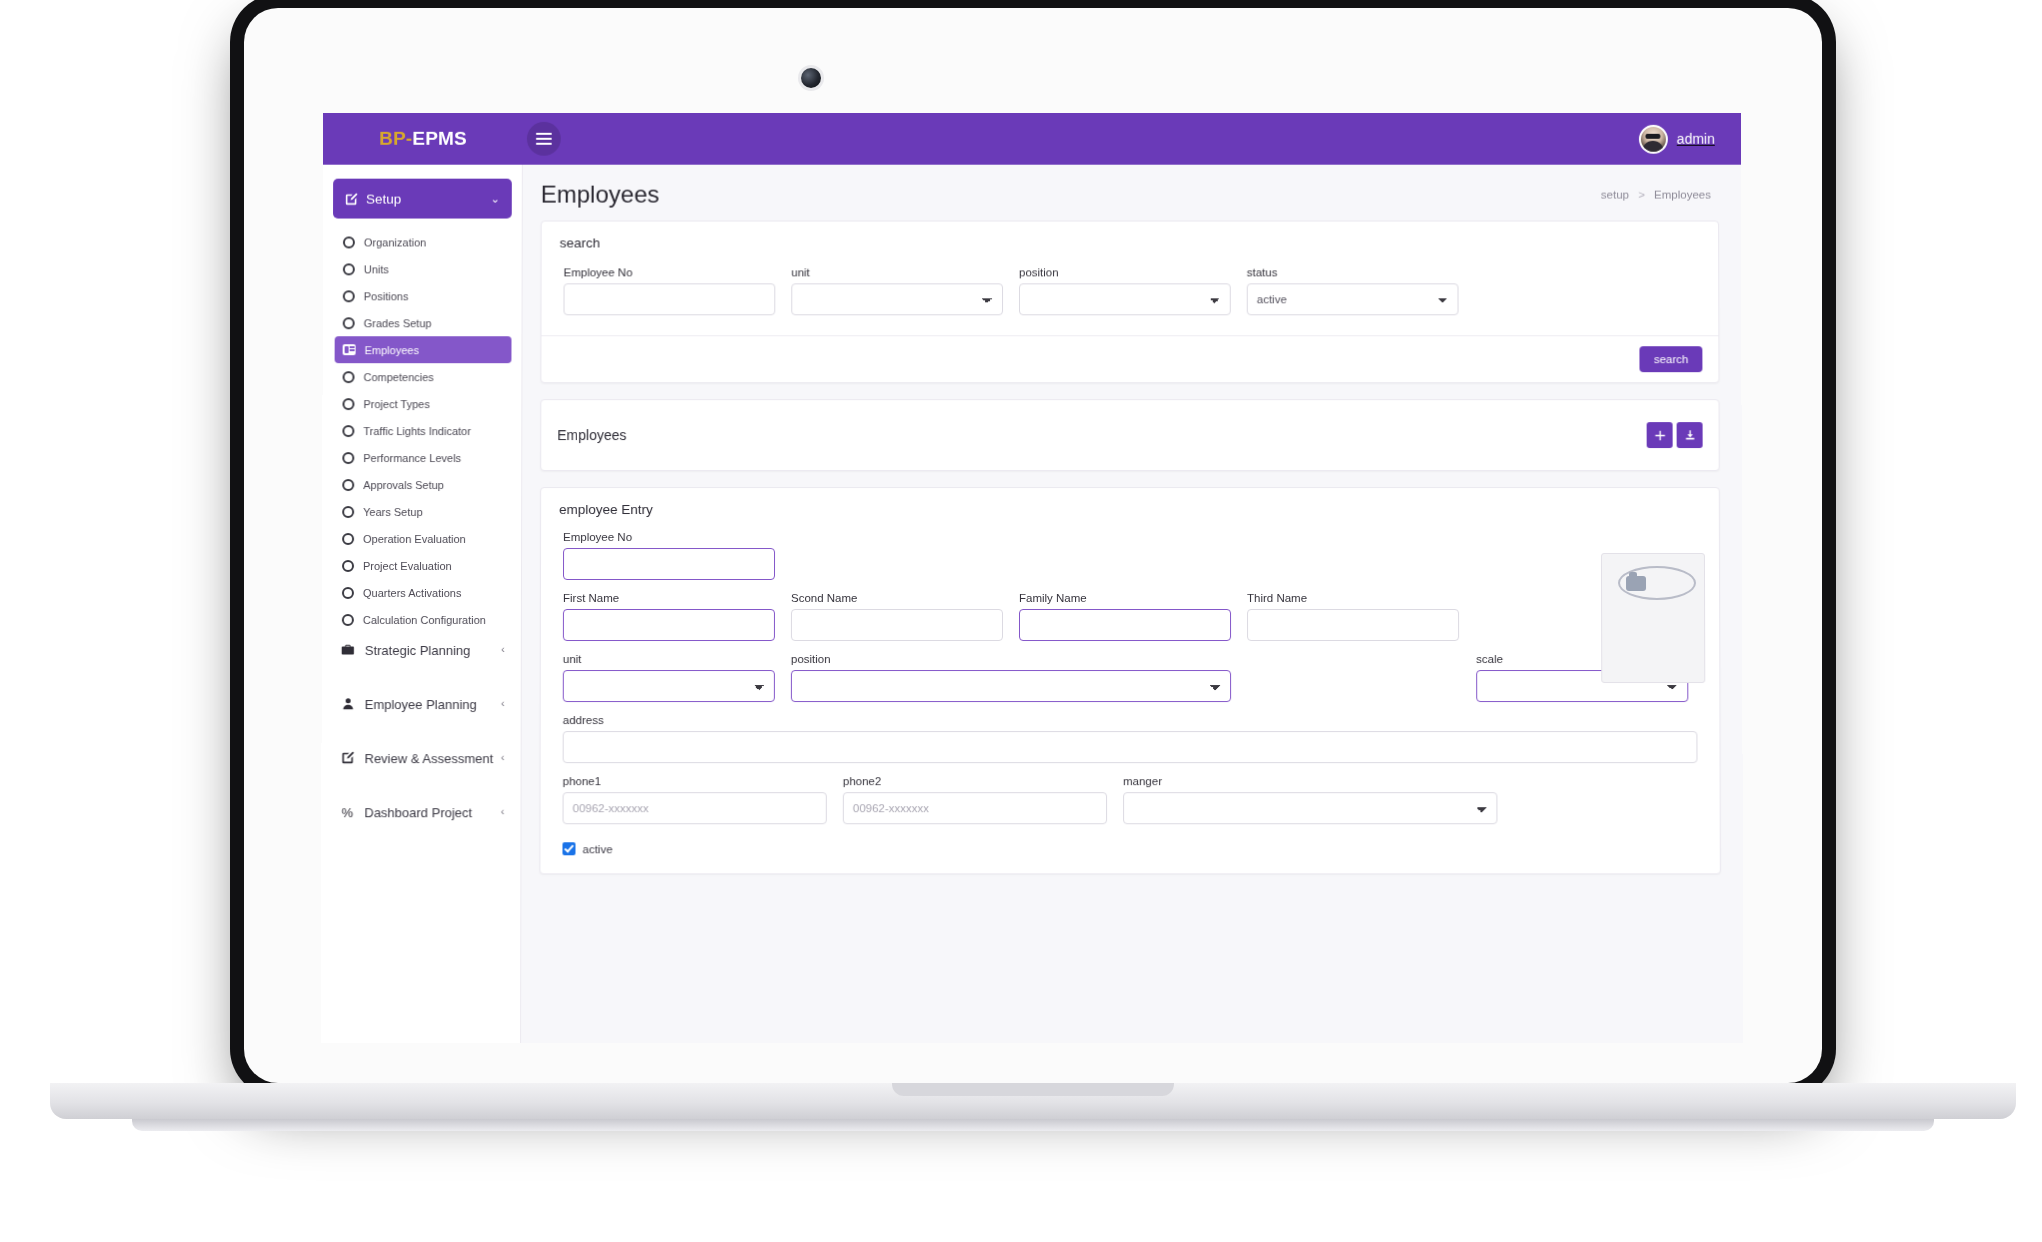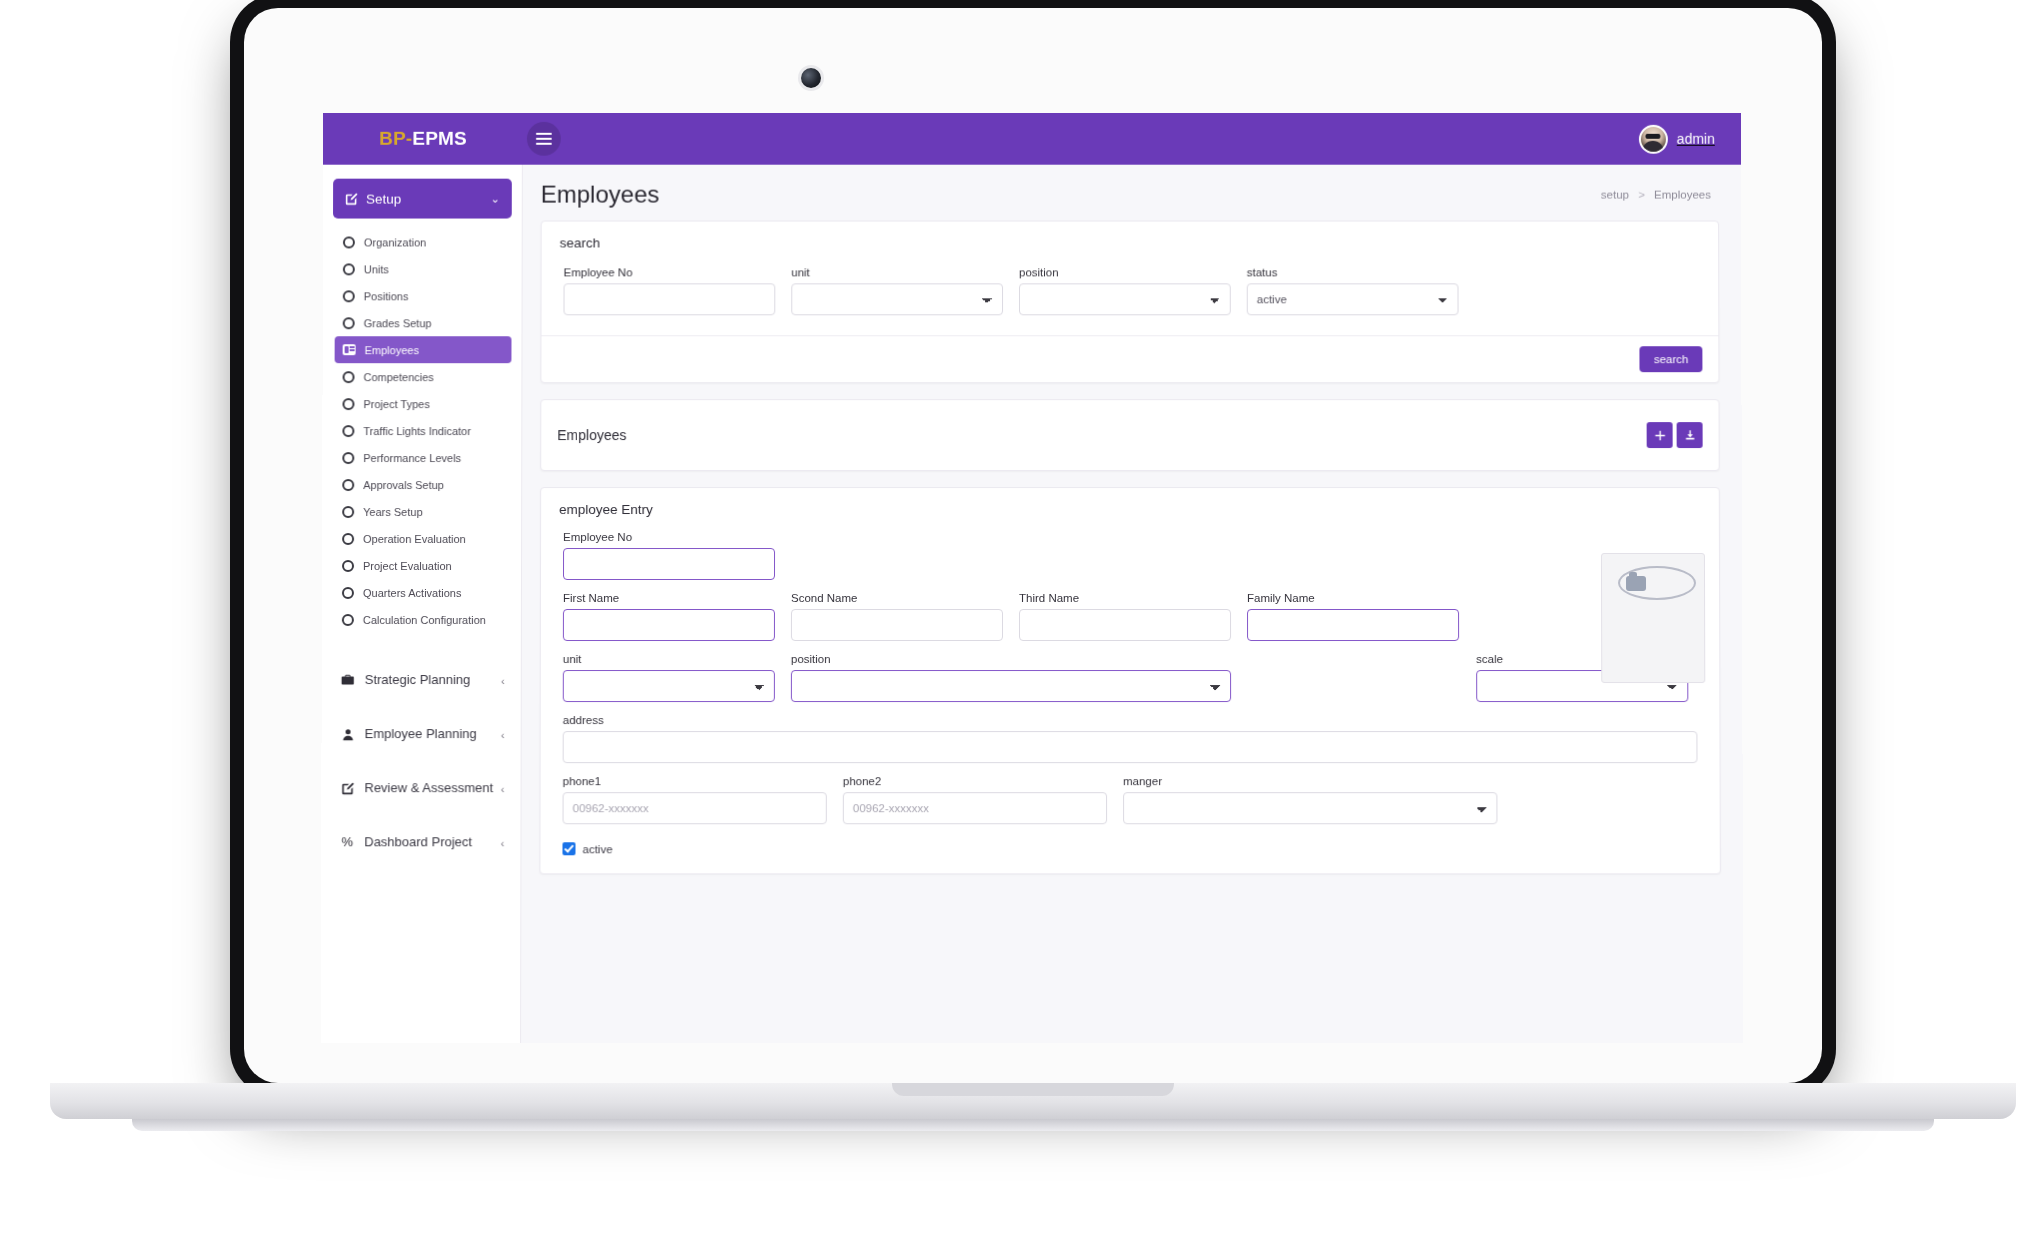--- a/index.html
+++ b/index.html
@@ -210,21 +210,21 @@
   }
   .submenu-item.active .bullet::before {
     content:'';
     position:absolute; right:1.5px; top:2px;
     width:5px; height:2px; background:#8457c9;
     box-shadow: 0 3px 0 #8457c9;
   }
 
   .menu-group {
     display: flex;
-    align-items: flex-end;
+    align-items: flex-start;
     height: 44px;
     margin-top: 10px;
     padding: 0 6px;
     font-size: 13px;
     color: #3c3a45;
     cursor: pointer;
     white-space: nowrap;
   }
   .menu-group .mg-icon {
     width: 20px;
@@ -634,26 +634,26 @@
             <div class="entry-row">
               <div class="fld w-sm">
                 <label>First Name</label>
                 <input class="ctrl accent" type="text" value="" style="">
               </div>
               <div class="fld w-sm">
                 <label>Scond Name</label>
                 <input class="ctrl" type="text" value="" style="">
               </div>
               <div class="fld w-sm">
+                <label>Family Name</label>
+                <input class="ctrl accent" type="text" value="" style="">
+              </div>
+              <div class="fld w-sm">
                 <label>Third Name</label>
                 <input class="ctrl" type="text" value="" style="">
-              </div>
-              <div class="fld w-sm">
-                <label>Family Name</label>
-                <input class="ctrl accent" type="text" value="" style="">
               </div>
             </div>
 
             <div class="entry-row">
               <div class="fld w-sm">
                 <label>unit</label>
                 <select class="ctrl accent"><option></option></select>
               </div>
               <div class="fld w-lg">
                 <label>position</label>

